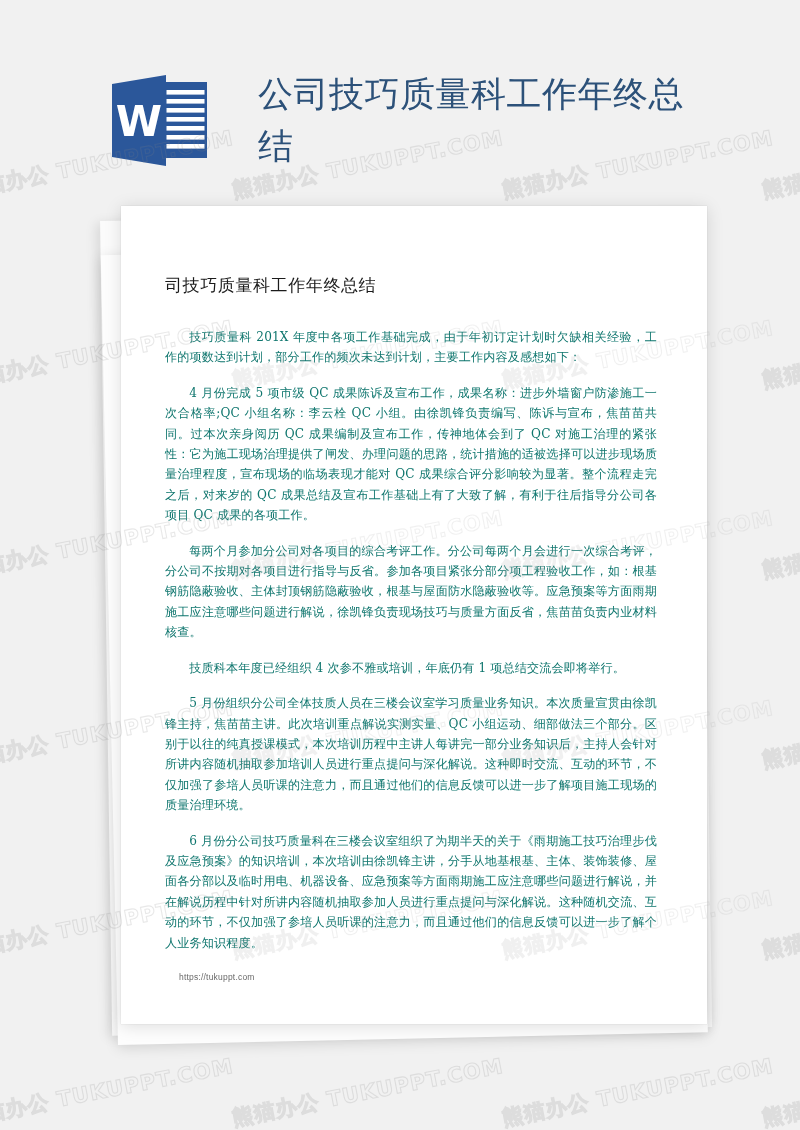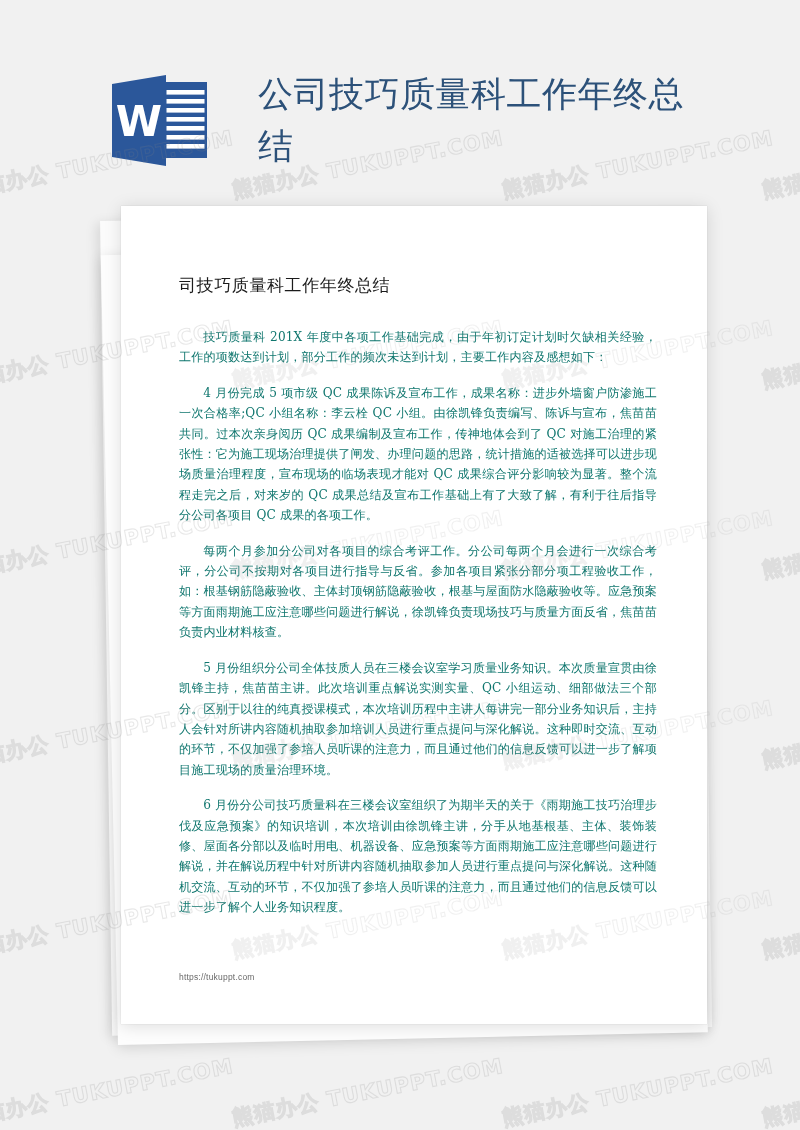--- a/index.html
+++ b/index.html
@@ -101,21 +101,21 @@
     width: 586px; height: 818px;
     box-shadow: 0 2px 16px rgba(0,0,0,0.13), 0 0 1px rgba(0,0,0,0.18);
   }
 
   
   .doc-body {
     position: absolute;
     left: 121px; top: 206px;
     width: 586px; height: 818px;
     z-index: 30;
-    padding: 68px 50px 20px 58px;
+    padding: 68px 50px 20px 44px;
     overflow: hidden;
   }
   .doc-heading {
     font-family: "DejaVu Serif", "Liberation Serif", serif;
     font-size: 17px;
     color: #1b1b1b;
     margin: 0 0 30px 0;
     letter-spacing: 0.6px;
     font-weight: 400;
   }
@@ -170,20 +170,21 @@
     </div>
     <div class="doc-title">公司技巧质量科工作年终总结</div>
   </div>
 
   <div class="doc-body">
     <div class="doc-heading">司技巧质量科工作年终总结</div>
     <div id="paras">
         <p class="doc-p">技巧质量科 201X 年度中各项工作基础完成，由于年初订定计划时欠缺相关经验，工作的项数达到计划，部分工作的频次未达到计划，主要工作内容及感想如下：</p>
         <p class="doc-p">4 月份完成 5 项市级 QC 成果陈诉及宣布工作，成果名称：进步外墙窗户防渗施工一次合格率;QC 小组名称：李云栓 QC 小组。由徐凯锋负责编写、陈诉与宣布，焦苗苗共同。过本次亲身阅历 QC 成果编制及宣布工作，传神地体会到了 QC 对施工治理的紧张性：它为施工现场治理提供了闸发、办理问题的思路，统计措施的适被选择可以进步现场质量治理程度，宣布现场的临场表现才能对 QC 成果综合评分影响较为显著。整个流程走完之后，对来岁的 QC 成果总结及宣布工作基础上有了大致了解，有利于往后指导分公司各项目 QC 成果的各项工作。</p>
         <p class="doc-p">每两个月参加分公司对各项目的综合考评工作。分公司每两个月会进行一次综合考评，分公司不按期对各项目进行指导与反省。参加各项目紧张分部分项工程验收工作，如：根基钢筋隐蔽验收、主体封顶钢筋隐蔽验收，根基与屋面防水隐蔽验收等。应急预案等方面雨期施工应注意哪些问题进行解说，徐凯锋负责现场技巧与质量方面反省，焦苗苗负责内业材料核查。</p>
+        <p class="doc-p">技质科本年度已经组织 4 次参不雅或培训，年底仍有 1 项总结交流会即将举行。</p>
         <p class="doc-p">5 月份组织分公司全体技质人员在三楼会议室学习质量业务知识。本次质量宣贯由徐凯锋主持，焦苗苗主讲。此次培训重点解说实测实量、QC 小组运动、细部做法三个部分。区别于以往的纯真授课模式，本次培训历程中主讲人每讲完一部分业务知识后，主持人会针对所讲内容随机抽取参加培训人员进行重点提问与深化解说。这种即时交流、互动的环节，不仅加强了参培人员听课的注意力，而且通过他们的信息反馈可以进一步了解项目施工现场的质量治理环境。</p>
         <p class="doc-p">6 月份分公司技巧质量科在三楼会议室组织了为期半天的关于《雨期施工技巧治理步伐及应急预案》的知识培训，本次培训由徐凯锋主讲，分手从地基根基、主体、装饰装修、屋面各分部以及临时用电、机器设备、应急预案等方面雨期施工应注意哪些问题进行解说，并在解说历程中针对所讲内容随机抽取参加人员进行重点提问与深化解说。这种随机交流、互动的环节，不仅加强了参培人员听课的注意力，而且通过他们的信息反馈可以进一步了解个人业务知识程度。</p>
       </div>
     <div class="doc-footer-url">https://tukuppt.com</div>
   </div>
 
   <div class="wm-layer">
       <div class="wm" style="left: -40px; top: 150px;">熊猫办公 TUKUPPT.COM</div>
       <div class="wm" style="left: 230px; top: 150px;">熊猫办公 TUKUPPT.COM</div>
       <div class="wm" style="left: 500px; top: 150px;">熊猫办公 TUKUPPT.COM</div>

